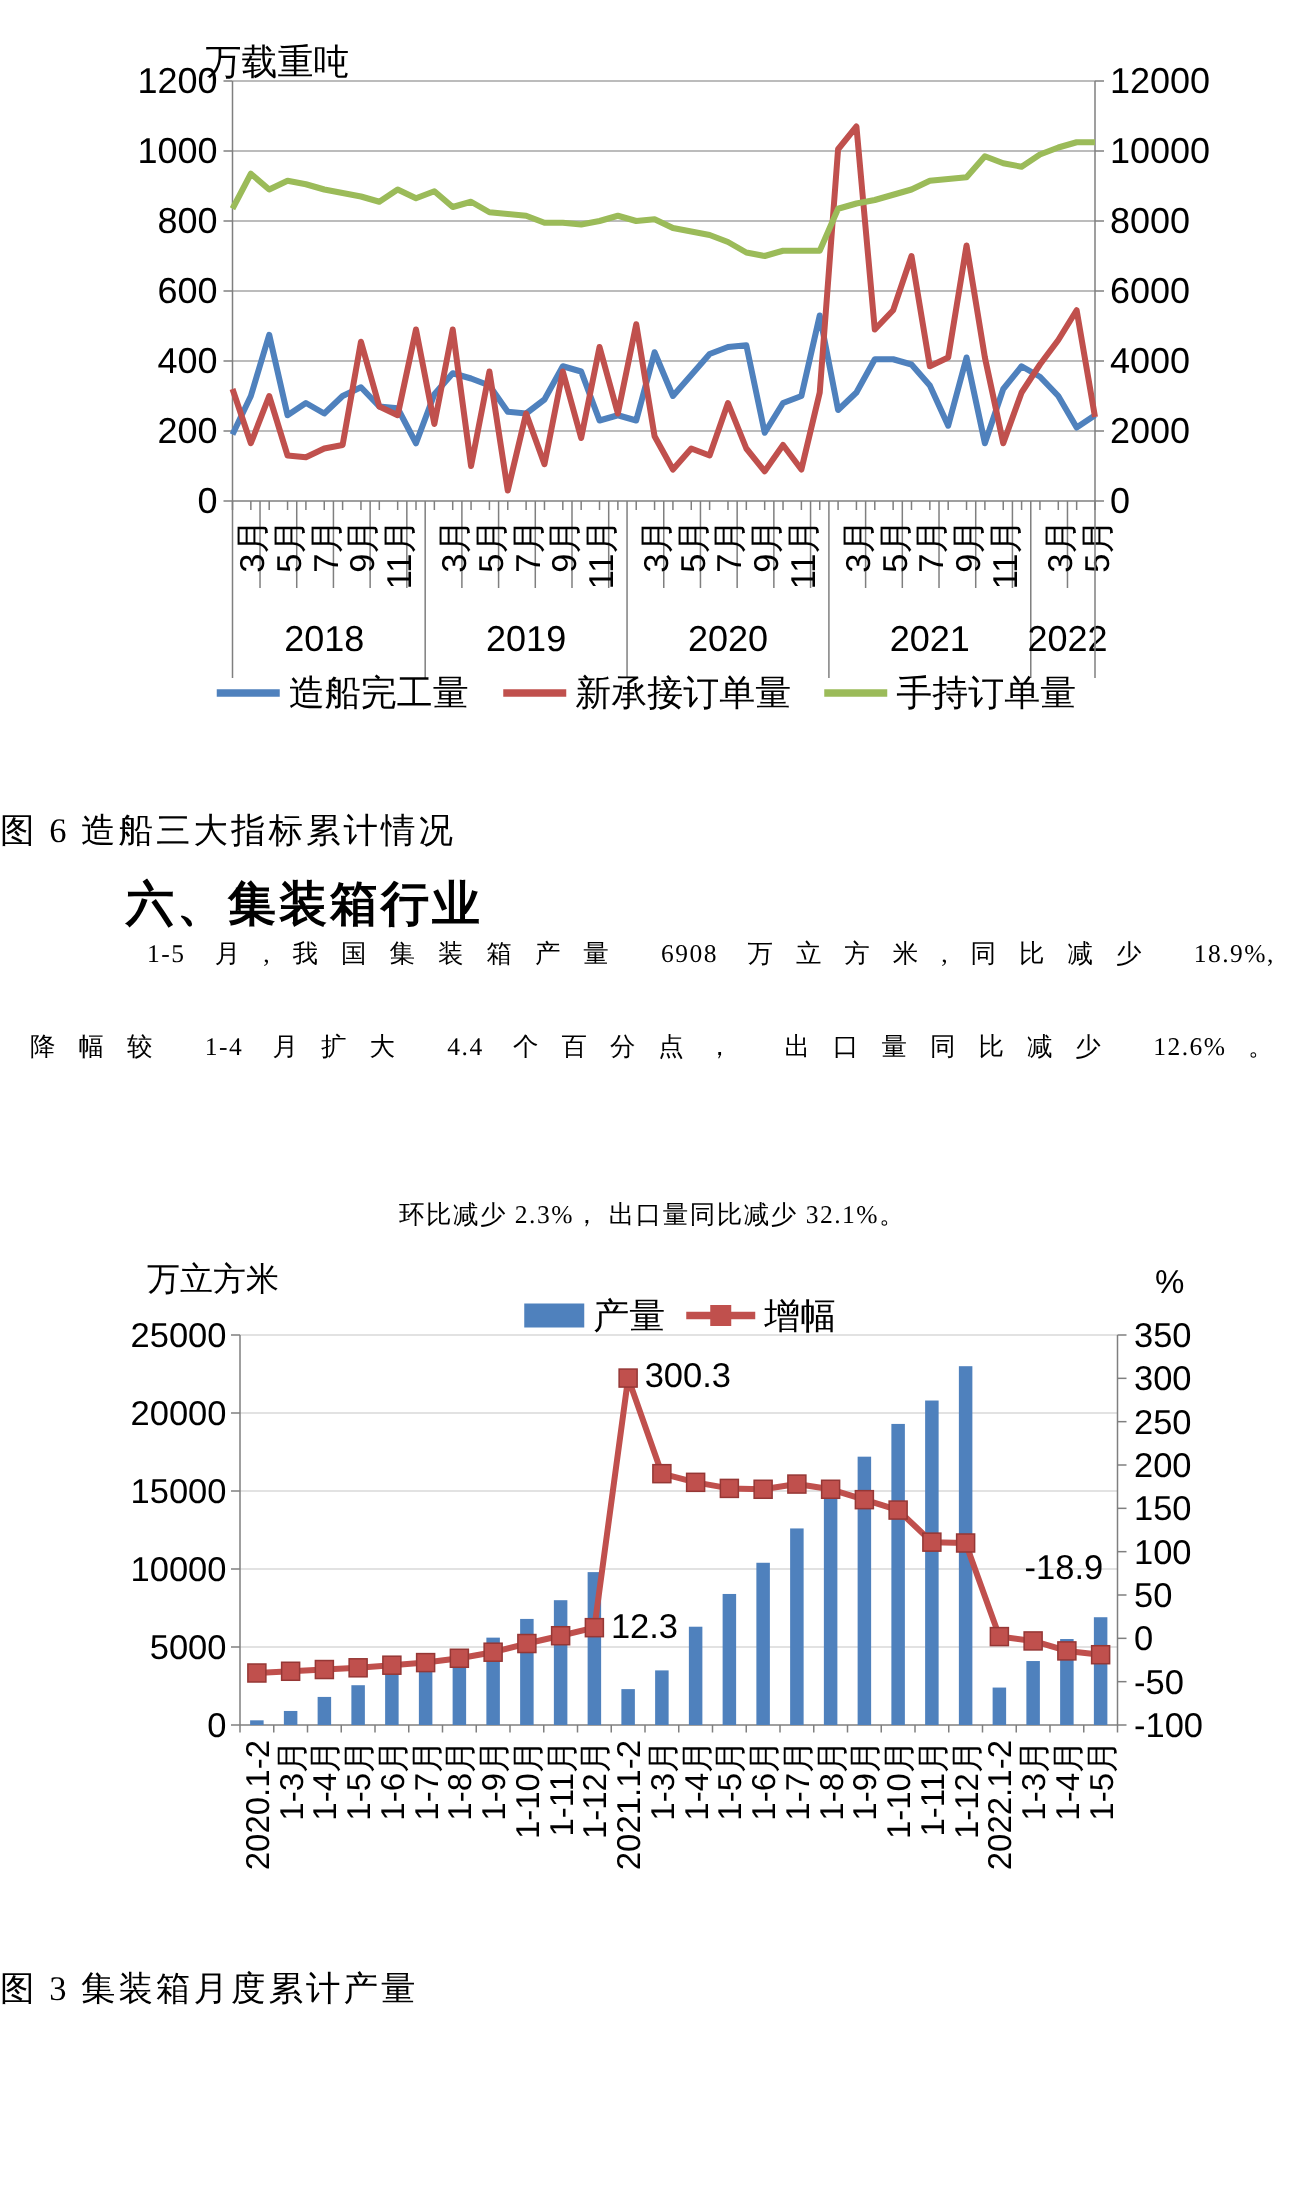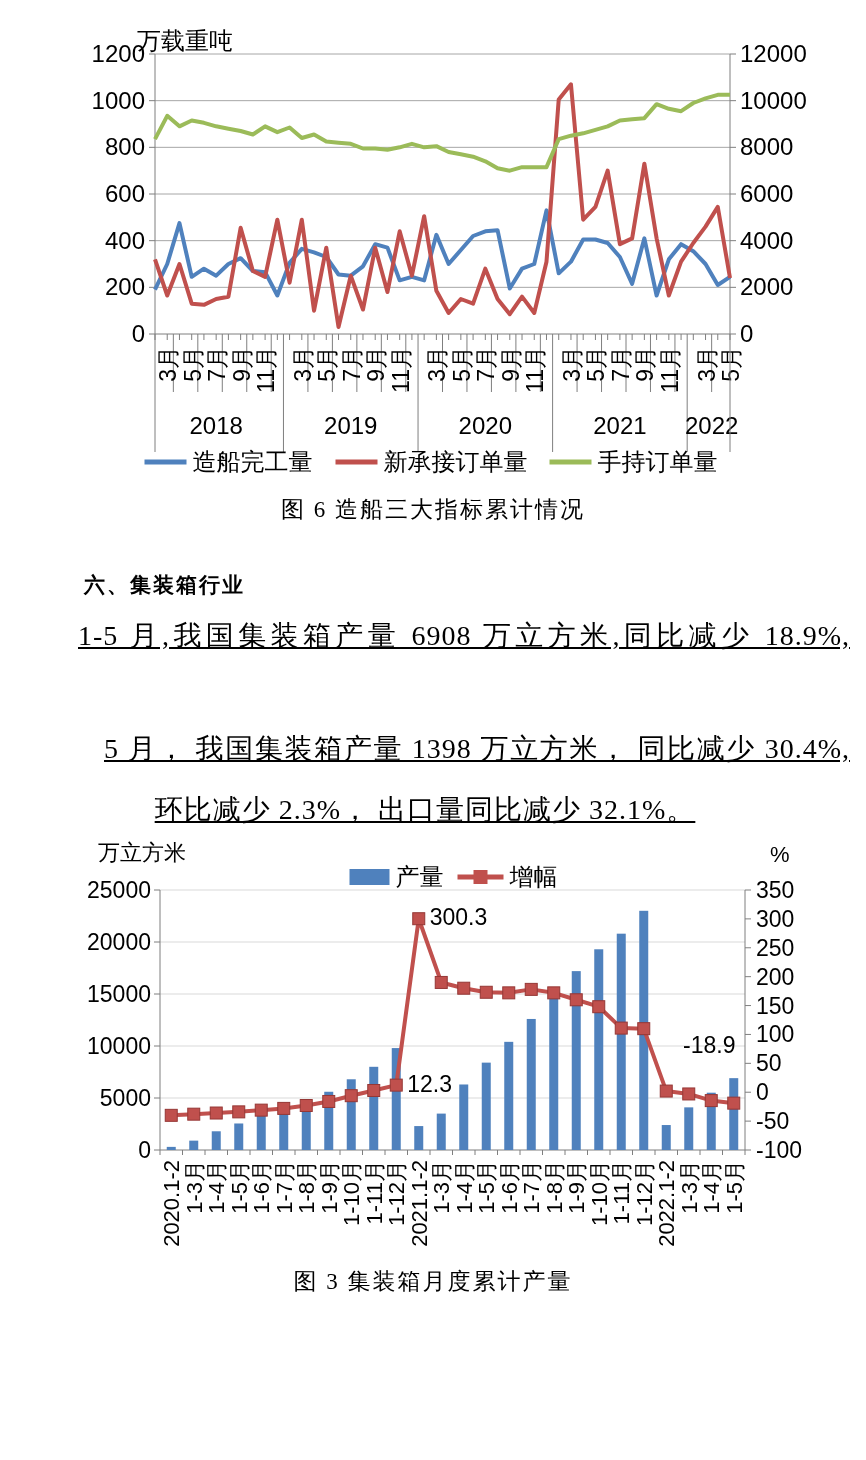--- a/index.html
+++ b/index.html
@@ -1,26 +1,26 @@
 <!DOCTYPE html>
 <html><head>
 <meta charset="utf-8">
 <style>
   html,body{margin:0;padding:0;background:#fff;}
   .page{position:relative;width:866px;height:1460px;background:#fff;overflow:hidden;
         font-family:"Liberation Serif",serif;color:#000;}
   svg{position:absolute;display:block;}
   #fig6-svg{left:40px;top:22px;}
   #fig7-svg{left:40px;top:835px;}
-  .caption{position:absolute;left:0;width:100%;text-align:center;font-size:23px;letter-spacing:2px;}
+  .caption{position:absolute;left:0;width:100%;text-align:left;font-size:23px;letter-spacing:2px;margin-top:44px;}
   #cap6{top:494px;}
   #cap7{top:1266px;}
   .heading{position:absolute;left:84px;top:554px;font-family:"Liberation Sans","DejaVu Sans",sans-serif;
-           font-size:21px;font-weight:bold;letter-spacing:2px;}
-  .bline{position:absolute;left:0;right:16px;font-size:28px;line-height:32px;letter-spacing:1px;text-decoration:underline;}
+           font-size:32px;font-weight:bold;letter-spacing:2px;}
+  .bline{position:absolute;left:20px;right:16px;font-size:17px;line-height:32px;letter-spacing:1px;}
   .bline.just{text-align:justify;text-align-last:justify;}
   #p1l1{top:620px;text-indent:78px;}
   #p1l2{top:682px;}
   #p2l1{top:733px;text-indent:104px;}
   #p2l2{top:794px;text-align:center;}
   .note{position:absolute;left:6px;top:1418px;font-size:19px;letter-spacing:1px;}
 </style>
 </head>
 <body>
 
@@ -195,21 +195,21 @@
         <text x="343.5" y="448" text-anchor="start" font-size="24" fill="#000" font-family="&quot;Liberation Sans&quot;,&quot;DejaVu Sans&quot;,sans-serif">新承接订单量</text>
         <line x1="509.5" y1="440" x2="551.5" y2="440" stroke="#9BBB59" stroke-width="5"></line>
         <text x="557.5" y="448" text-anchor="start" font-size="24" fill="#000" font-family="&quot;Liberation Sans&quot;,&quot;DejaVu Sans&quot;,sans-serif">手持订单量</text>
       </g>
     </svg>
   <div class="caption" id="cap6">图 6 造船三大指标累计情况</div>
 
   <h2 class="heading">六、集装箱行业</h2>
 
   <div class="bline just" id="p1l1">1-5 月,我国集装箱产量 6908 万立方米,同比减少 18.9%,</div>
-  <div class="bline just" id="p2l1">5 月， 我国集装箱产量 1398 万立方米， 同比减少 30.4%,</div>
+  <div class="bline just" id="p1l2">降幅较 1-4 月扩大 4.4 个百分点， 出口量同比减少 12.6%。</div>
   <div class="bline" id="p2l2">环比减少 2.3%， 出口量同比减少 32.1%。</div>
 
   <svg id="fig7-svg" width="790" height="430" viewBox="0 0 790 430">
       <g>
         <line x1="120" y1="263" x2="705" y2="263" stroke="#D9D9D9" stroke-width="1"></line>
         <line x1="120" y1="211" x2="705" y2="211" stroke="#D9D9D9" stroke-width="1"></line>
         <line x1="120" y1="159" x2="705" y2="159" stroke="#D9D9D9" stroke-width="1"></line>
         <line x1="120" y1="107" x2="705" y2="107" stroke="#D9D9D9" stroke-width="1"></line>
         <line x1="120" y1="55" x2="705" y2="55" stroke="#D9D9D9" stroke-width="1"></line>
         <line x1="120" y1="315" x2="705" y2="315" stroke="#7F7F7F"></line>

